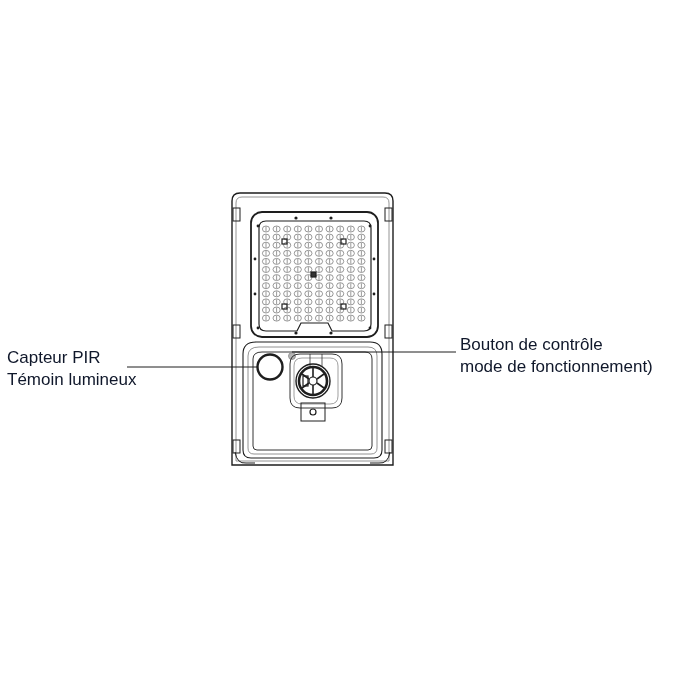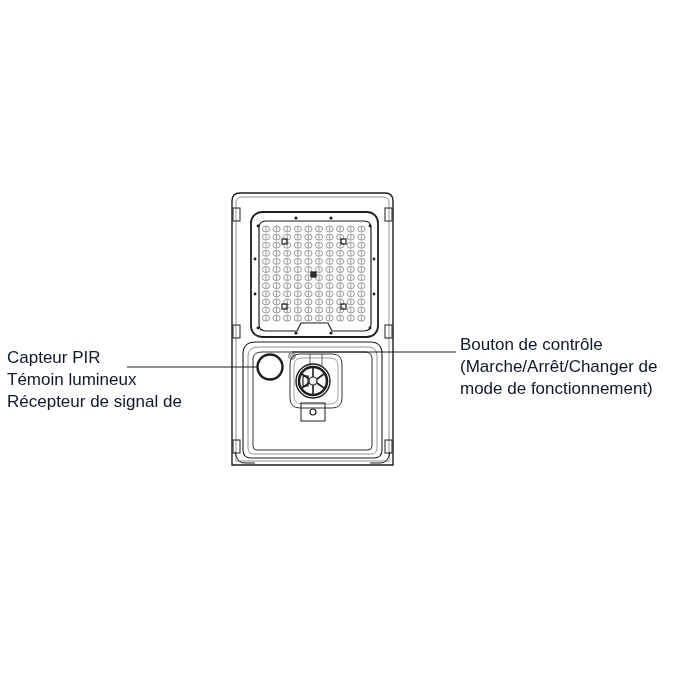--- a/index.html
+++ b/index.html
@@ -328,20 +328,18 @@
     <circle cx="313" cy="412" r="3" stroke-width="1.2"></circle>
 
     <line x1="127" y1="367" x2="258" y2="367" stroke-width="1"></line>
     <line x1="292" y1="352" x2="456" y2="352" stroke-width="1"></line>
   </g>
 </svg>
 
 <div class="label label-left">
   <div>Capteur PIR</div>
   <div>Témoin lumineux</div>
-  <div>Récepteur de signal de</div>
 </div>
 
 <div class="label label-right">
   <div>Bouton de contrôle</div>
-  <div>(Marche/Arrêt/Changer de</div>
   <div>mode de fonctionnement)</div>
 </div>
 
 </body></html>

